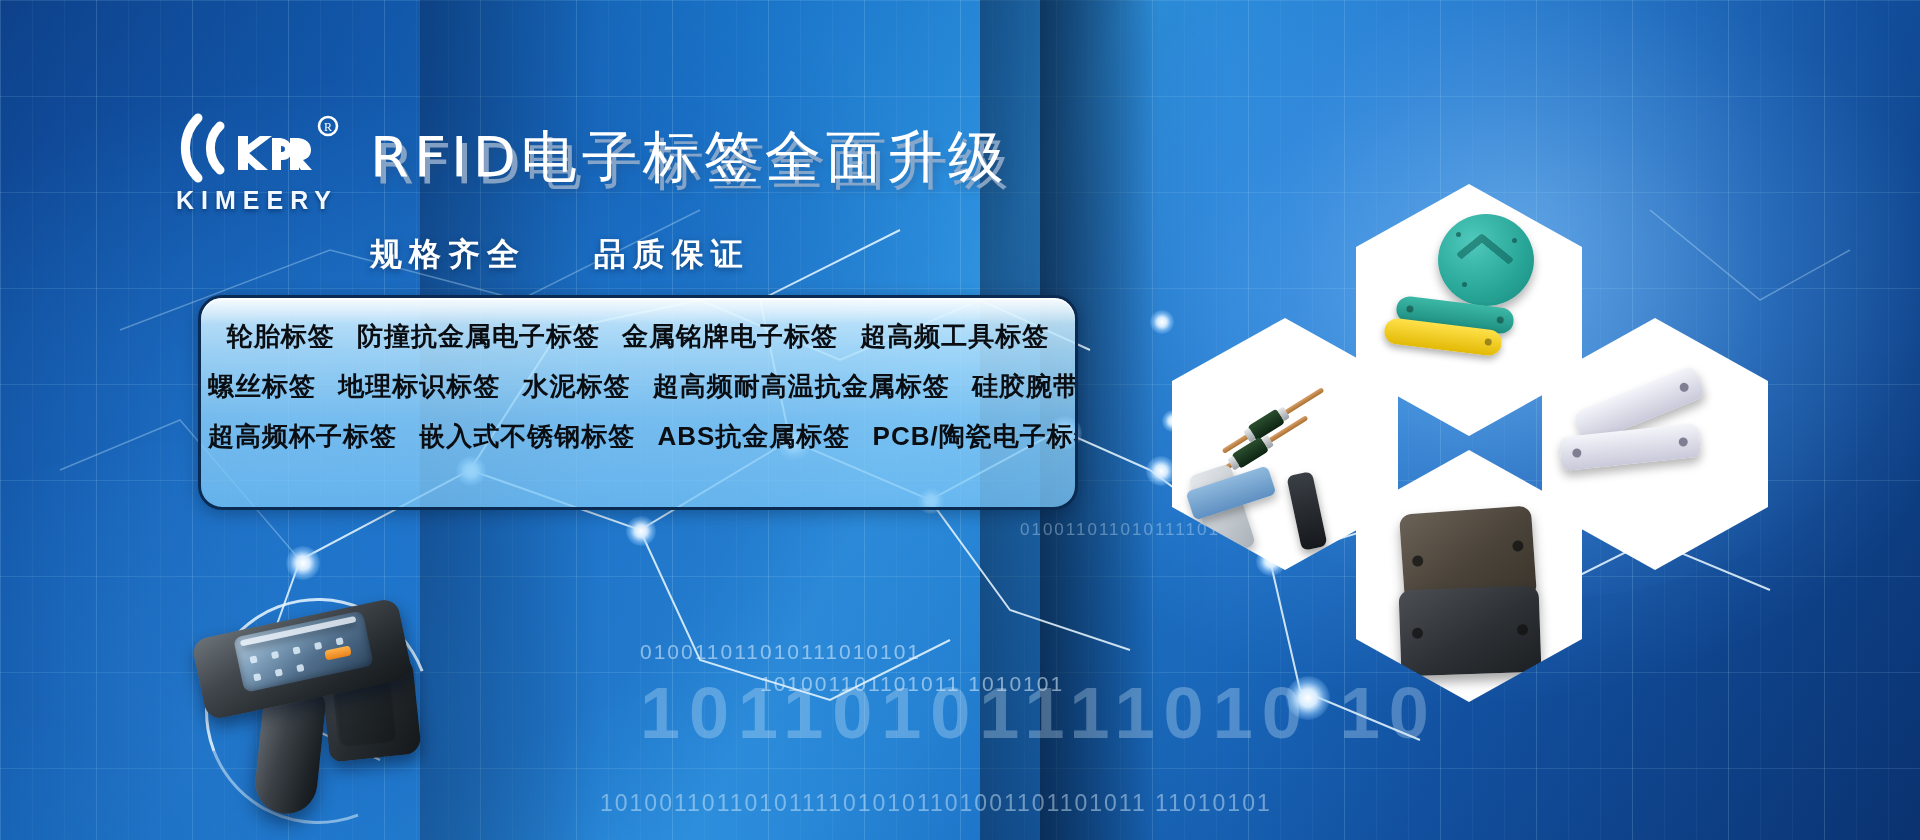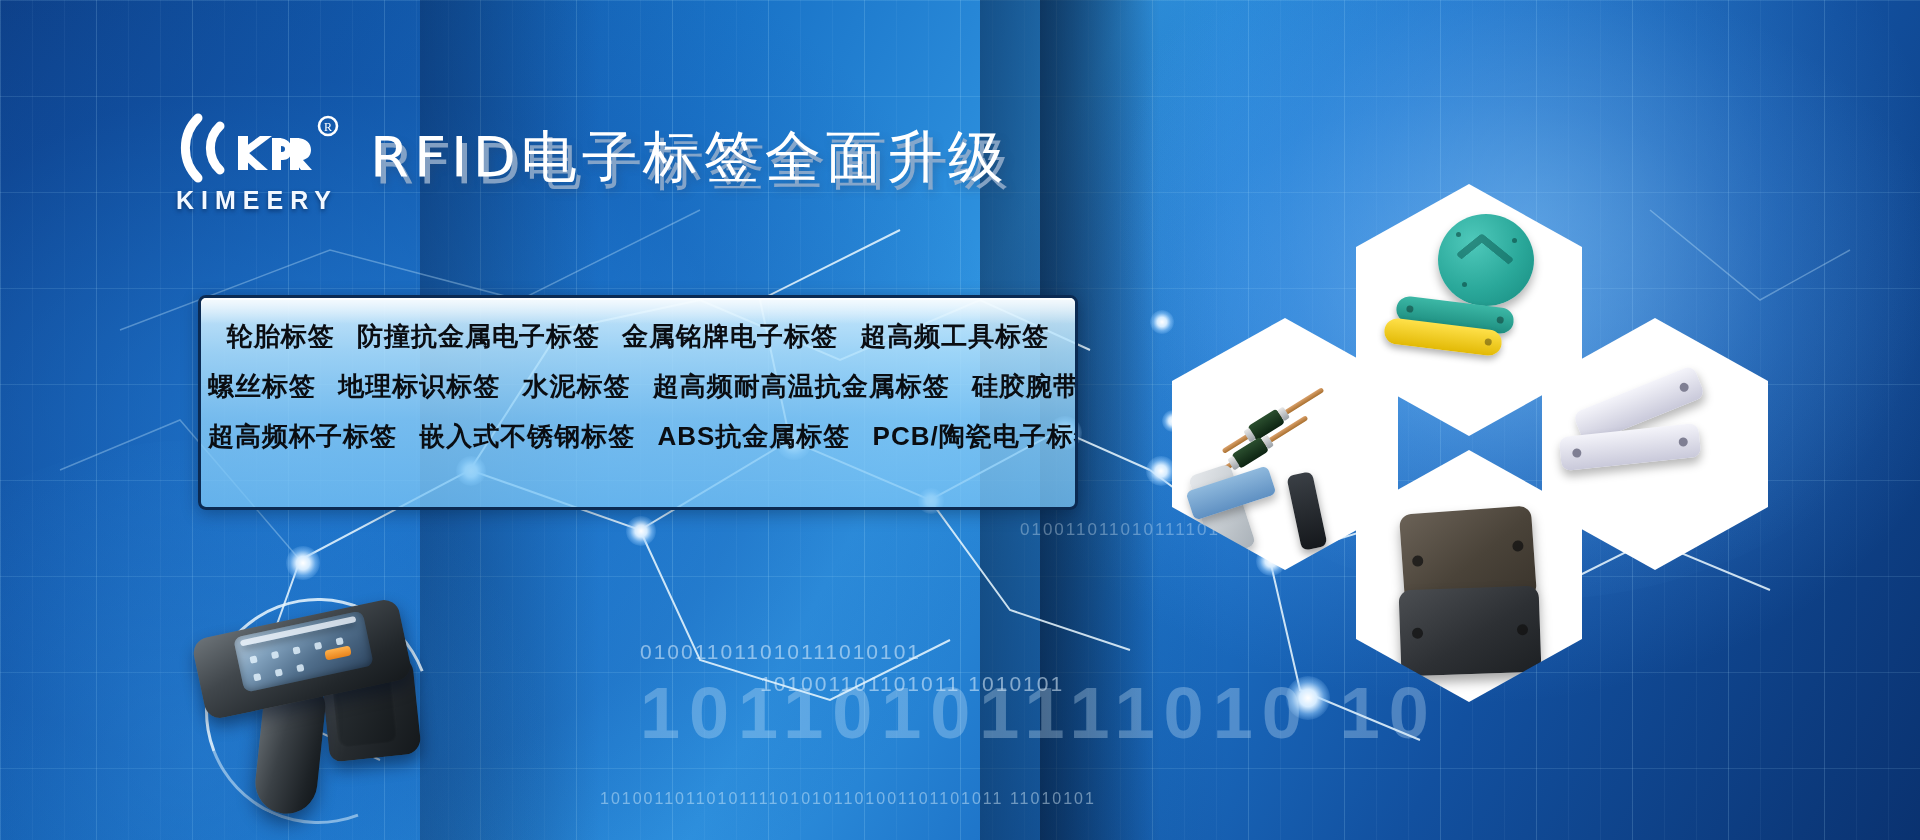--- a/index.html
+++ b/index.html
@@ -39,21 +39,21 @@
   .glow-bl{position:absolute;left:-180px;bottom:-240px;width:760px;height:640px;border-radius:50%;
     background:radial-gradient(circle,rgba(60,160,240,.30) 0%,rgba(0,0,0,0) 70%);}
 
   .bigbin{
     position:absolute;left:640px;top:672px;font-size:72px;letter-spacing:9px;font-weight:700;
     color:rgba(215,238,255,.30);white-space:nowrap;font-family:"Liberation Sans",sans-serif;
   }
   .bin{position:absolute;color:rgba(225,243,255,.55);white-space:nowrap;font-family:"Liberation Sans",sans-serif;letter-spacing:2px;}
   .bin-a{left:640px;top:640px;font-size:21px;}
   .bin-b{left:760px;top:672px;font-size:21px;}
-  .bin-c{left:600px;top:790px;font-size:16px;color:rgba(225,243,255,.45);}
+  .bin-c{left:600px;top:790px;font-size:23px;color:rgba(225,243,255,.45);}
   .bin-d{left:1020px;top:520px;font-size:17px;color:rgba(225,243,255,.35);}
 
   .net{position:absolute;inset:0;}
   .node{position:absolute;border-radius:50%;background:radial-gradient(circle,#ffffff 0%,#d6ecff 28%,rgba(150,205,255,.55) 52%,rgba(120,190,255,0) 76%);}
 
   
   .logo{position:absolute;left:172px;top:108px;width:170px;height:108px;color:#fff;}
   .logo svg{display:block;}
   .logo-word{
     position:absolute;left:2px;top:78px;width:166px;text-align:center;
@@ -75,21 +75,21 @@
     position:absolute;left:370px;top:233px;
     font-size:32px;font-weight:700;letter-spacing:7px;color:#ffffff;
     text-shadow:0 2px 6px rgba(8,40,85,.6);
     white-space:nowrap;
   }
   .subline .gap{display:inline-block;width:36px;}
 
   
   .panel{
     position:absolute;left:198px;top:295px;width:880px;height:215px;
-    border-radius:8px;
+    border-radius:24px;
     border:3px solid #0b2a52;
     background:
       linear-gradient(180deg, rgba(216,241,255,.92) 0%, rgba(175,224,252,.86) 26%, rgba(139,206,248,.80) 58%, rgba(120,196,246,.78) 100%);
     box-shadow:0 4px 16px rgba(3,22,50,.35), inset 0 2px 0 rgba(255,255,255,.75);
     overflow:hidden;
   }
   .panel::after{
     content:"";position:absolute;left:0;right:0;top:0;height:26px;
     background:linear-gradient(180deg,rgba(255,255,255,.85),rgba(255,255,255,0));
     pointer-events:none;
@@ -247,20 +247,25 @@
       <g>
         <circle cx="156" cy="18" r="9" fill="none" stroke="#ffffff" stroke-width="2.6"></circle>
         <text x="156" y="23" font-size="12" font-family="Liberation Serif, serif" fill="#ffffff" text-anchor="middle">R</text>
       </g>
     </svg>
     <div class="logo-word">KIMEERY</div>
   </div>
 
   <div class="headline">RFID电子标签全面升级</div>
 
+  <div class="subline">
+    <span>规格齐全</span>
+    <span class="gap"></span>
+    <span>品质保证</span>
+  </div>
 
   <div class="panel">
     <div class="panel-inner">
 
       <div class="trow">
         <span>轮胎标签</span>
         <span>防撞抗金属电子标签</span>
         <span>金属铭牌电子标签</span>
         <span>超高频工具标签</span>
       </div>

